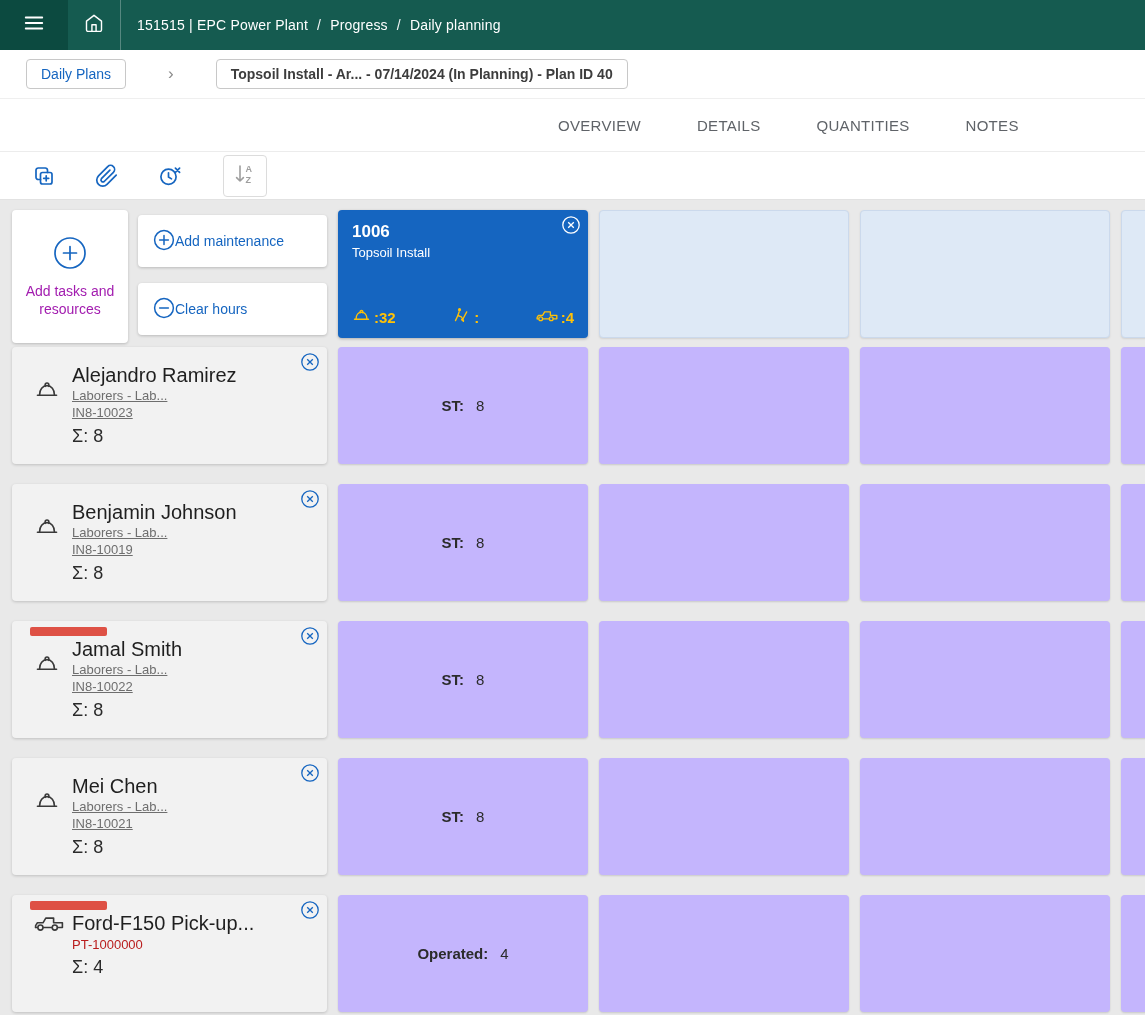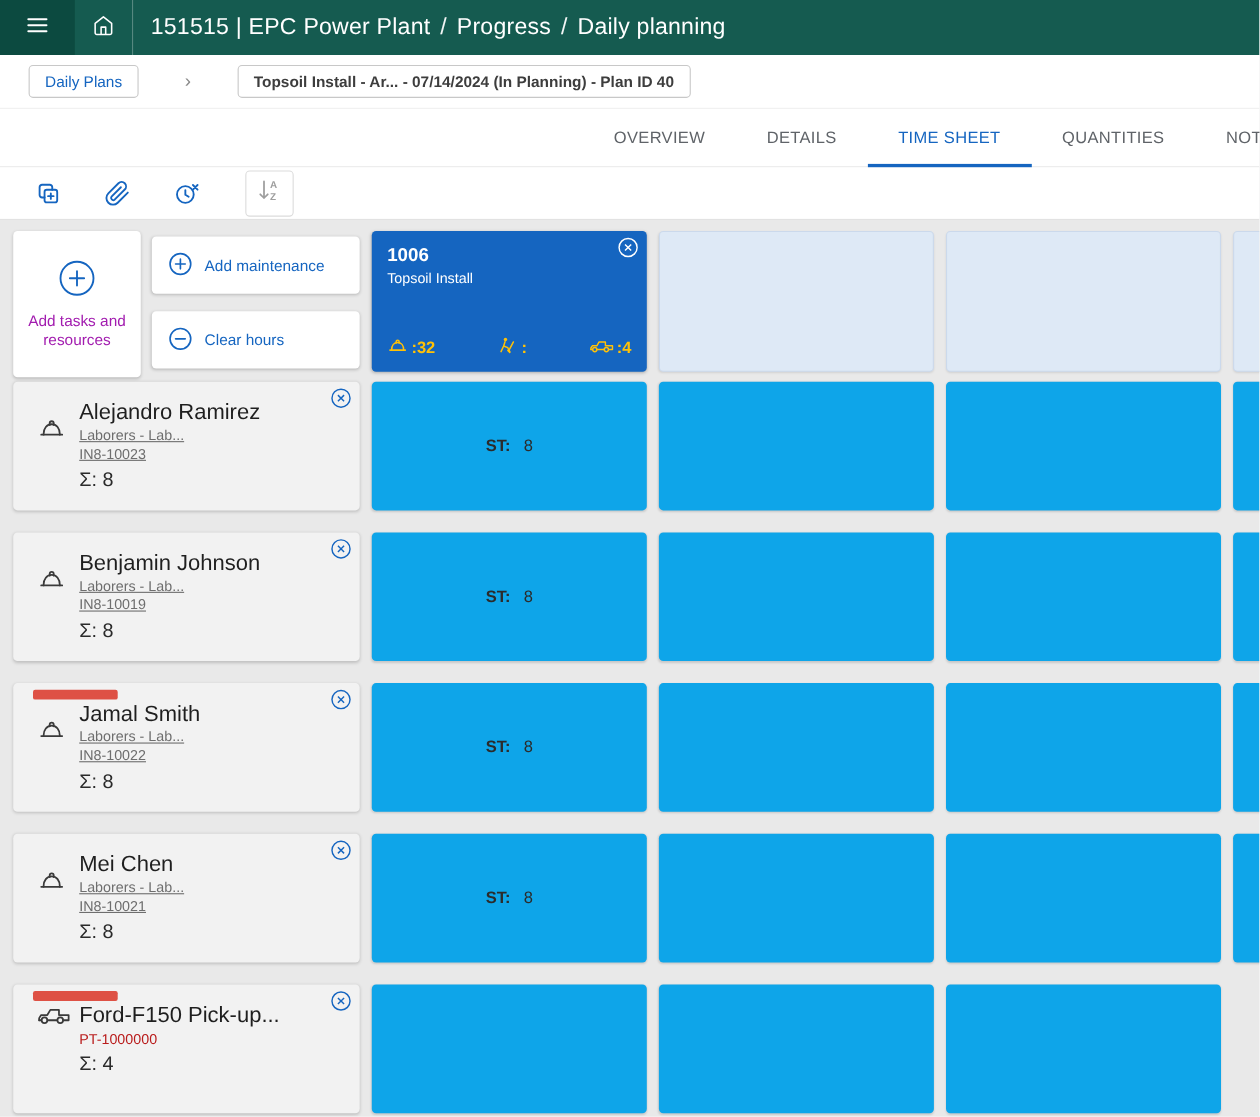--- a/index.html
+++ b/index.html
@@ -5,21 +5,21 @@
   html,body{margin:0;padding:0;}
   body{
     width:1145px;height:1015px;overflow:hidden;background:#fff;
     font-family:"Liberation Sans","DejaVu Sans",sans-serif;
     -webkit-font-smoothing:antialiased;
   }
   
   .topbar{height:50px;background:#155B50;display:flex;align-items:center;}
   .menu-btn{width:68px;height:50px;background:#0C4A40;display:flex;align-items:center;justify-content:center;cursor:pointer;}
   .home-btn{width:52px;height:50px;display:flex;align-items:center;justify-content:center;border-right:1px solid rgba(255,255,255,.28);cursor:pointer;}
-  .crumbs{margin-left:16px;color:#fff;font-size:21px;font-weight:500;display:flex;align-items:center;gap:9px;letter-spacing:.2px;white-space:nowrap;}
+  .crumbs{margin-left:16px;color:#fff;font-size:14px;font-weight:500;display:flex;align-items:center;gap:9px;letter-spacing:.2px;white-space:nowrap;}
   .crumb-sep{opacity:.95;}
   
   .plan-bar{height:48px;background:#fff;display:flex;align-items:center;border-bottom:1px solid #efefef;gap:32px;}
   .chip{border:1px solid #c8c8c8;border-radius:4px;padding:6px 14px;font-size:14px;background:#fff;white-space:nowrap;}
   .chip.daily{color:#1565C0;margin-left:26px;cursor:pointer;}
   .chev{color:#8a8a8a;margin:0 10px;font-size:17px;}
   .chip.plan{color:#3d3d3d;font-weight:700;}
   
   .tabs-row{height:52px;position:relative;background:#fff;border-bottom:1px solid #ececec;}
   .tabs{position:absolute;left:530px;top:0;height:52px;display:flex;}
@@ -32,41 +32,41 @@
   .sort-btn{width:42px;height:40px;border:1px solid #dcdcdc;border-radius:4px;display:flex;align-items:center;justify-content:center;margin-left:2px;background:#fff;}
   
   .board{background:#E9E9E9;height:818px;box-sizing:border-box;padding:10px 0 0 12px;overflow:hidden;}
   .row{display:flex;align-items:flex-start;}
   .header-row{margin-bottom:4px;}
   .data-row{margin-bottom:20px;}
   .left-col{width:315px;margin-right:11px;display:flex;flex:none;}
   .add-card{width:116px;height:133px;background:#fff;border-radius:4px;box-shadow:0 1px 3px rgba(0,0,0,.2);display:flex;flex-direction:column;align-items:center;justify-content:center;gap:9px;color:#a21caf;font-size:14px;text-align:center;cursor:pointer;box-sizing:border-box;}
   .add-card .label{line-height:18px;padding:0 5px;}
   .btn-stack{flex:1;margin-left:10px;display:flex;flex-direction:column;gap:16px;padding-top:5px;}
-  .mini-btn{height:52px;background:#fff;border:none;border-radius:4px;box-shadow:0 1px 3px rgba(0,0,0,.2);display:flex;align-items:center;gap:11px;padding:0 0 0 15px;color:#1565C0;font-size:14px;cursor:pointer;font-family:inherit;}
+  .mini-btn{height:52px;background:#fff;border:none;border-radius:4px;box-shadow:0 1px 3px rgba(0,0,0,.2);display:flex;align-items:center;padding:0 0 0 15px;color:#1565C0;font-size:14px;cursor:pointer;font-family:inherit;}
   .task-col{width:250px;margin-right:11px;flex:none;}
   .task-col.sliver{margin-right:0;}
   .task-header{height:128px;background:#1565C0;border-radius:4px;position:relative;padding:12px 14px;box-sizing:border-box;color:#fff;box-shadow:0 1px 3px rgba(0,0,0,.25);cursor:pointer;}
   .task-code{font-size:17px;font-weight:700;}
   .task-name{font-size:13px;margin-top:3px;}
   .task-stats{position:absolute;left:14px;right:14px;bottom:10px;display:flex;justify-content:space-between;align-items:center;color:#FFC107;font-weight:700;font-size:15px;}
   .stat{display:flex;align-items:center;gap:3px;}
   .empty-header{height:128px;background:#DEE9F6;border:1px solid #CBD9EC;border-radius:4px;box-sizing:border-box;box-shadow:0 1px 2px rgba(0,0,0,.1);cursor:pointer;}
   .res-card{width:315px;height:117px;background:#F2F2F2;border-radius:4px;box-shadow:0 1px 3px rgba(0,0,0,.18);margin-right:11px;position:relative;box-sizing:border-box;flex:none;cursor:pointer;}
   .flag{position:absolute;top:6px;left:18px;width:77px;height:9px;background:#DE5145;border-radius:2px;}
   .close-btn{position:absolute;top:5px;right:7px;width:20px;height:20px;cursor:pointer;display:flex;}
   .res-main{display:flex;padding:16px 30px 0 22px;}
   .res-icon{width:26px;margin:14px 12px 0 0;flex:none;display:flex;}
   .res-name{font-size:20px;color:#1f1f1f;line-height:24px;white-space:nowrap;}
   .res-sub{font-size:13px;color:#6e6e6e;line-height:17px;white-space:nowrap;text-decoration:underline;}
   .res-sum{padding-left:60px;margin-top:5px;font-size:18px;color:#2b2b2b;}
   .equip-main{display:flex;align-items:center;padding:16px 30px 0 22px;gap:8px;}
   .equip-icon{width:30px;flex:none;display:flex;}
   .equip-id{padding-left:60px;font-size:13px;color:#b91c1c;margin-top:2px;}
-  .cell{width:250px;height:117px;background:#0ea5e9;border-radius:4px;box-shadow:0 1px 2px rgba(0,0,0,.14);margin-right:11px;display:flex;align-items:center;justify-content:center;gap:12px;font-size:15px;color:#2b2b2b;flex:none;cursor:pointer;box-sizing:border-box;}
+  .cell{width:250px;height:117px;background:#c4b5fd;border-radius:4px;box-shadow:0 1px 2px rgba(0,0,0,.14);margin-right:11px;display:flex;align-items:center;justify-content:center;gap:12px;font-size:15px;color:#2b2b2b;flex:none;cursor:pointer;box-sizing:border-box;}
   .cell.sliver{margin-right:0;}
   .cell .lbl{font-weight:700;}
 </style>
 </head>
 <body>
 
 <div class="topbar">
   <div class="menu-btn">
     <span>
       <svg width="22" height="22" viewBox="0 0 24 24" fill="none" stroke="#fff" stroke-width="2" stroke-linecap="round">
@@ -94,21 +94,20 @@
 <div class="plan-bar">
   <span class="chip daily">Daily Plans</span>
   <span class="chev">›</span>
   <span class="chip plan">Topsoil Install - Ar... - 07/14/2024 (In Planning) - Plan ID 40</span>
 </div>
 
 <div class="tabs-row">
   <div class="tabs">
     <div class="tab">OVERVIEW</div>
     <div class="tab">DETAILS</div>
-    <div class="tab active">TIME SHEET</div>
     <div class="tab">QUANTITIES</div>
     <div class="tab">NOTES</div>
   </div>
 </div>
 
 <div class="toolbar">
   <span class="tool-btn">
     <svg width="24" height="24" viewBox="0 0 24 24" fill="none" stroke="#1565C0" stroke-width="1.7" stroke-linecap="round" stroke-linejoin="round">
         <rect x="8.5" y="8.5" width="11.5" height="11.5" rx="2"></rect>
         <path d="M15.5 8.5V6.2A2.2 2.2 0 0 0 13.3 4H6.2A2.2 2.2 0 0 0 4 6.2v7.1a2.2 2.2 0 0 0 2.2 2.2h2.3"></path>
@@ -385,18 +384,22 @@
               <path d="M8.7 14.2h8"></path>
               <circle cx="19.4" cy="14.2" r="2.4"></circle>
               <path d="M22 14.2h4.5V9.8h-8.2V5.4H11l-2.6 4.4H3.2l-1.7 2.6v1.8"></path>
             </svg>
         </span>
         <div class="res-name">Ford-F150 Pick-up...</div>
       </div>
       <div class="equip-id">PT-1000000</div>
       <div class="res-sum"><span>Σ</span><span>: </span><span>4</span></div>
     </div>
+    <div class="cell">
+      <span class="lbl">Operated:</span>
+      <span class="val">4</span>
+    </div>
     <div class="cell"></div>
     <div class="cell"></div>
     <div class="cell sliver"></div>
   </div>
 
 </div>
 
 </body></html>

